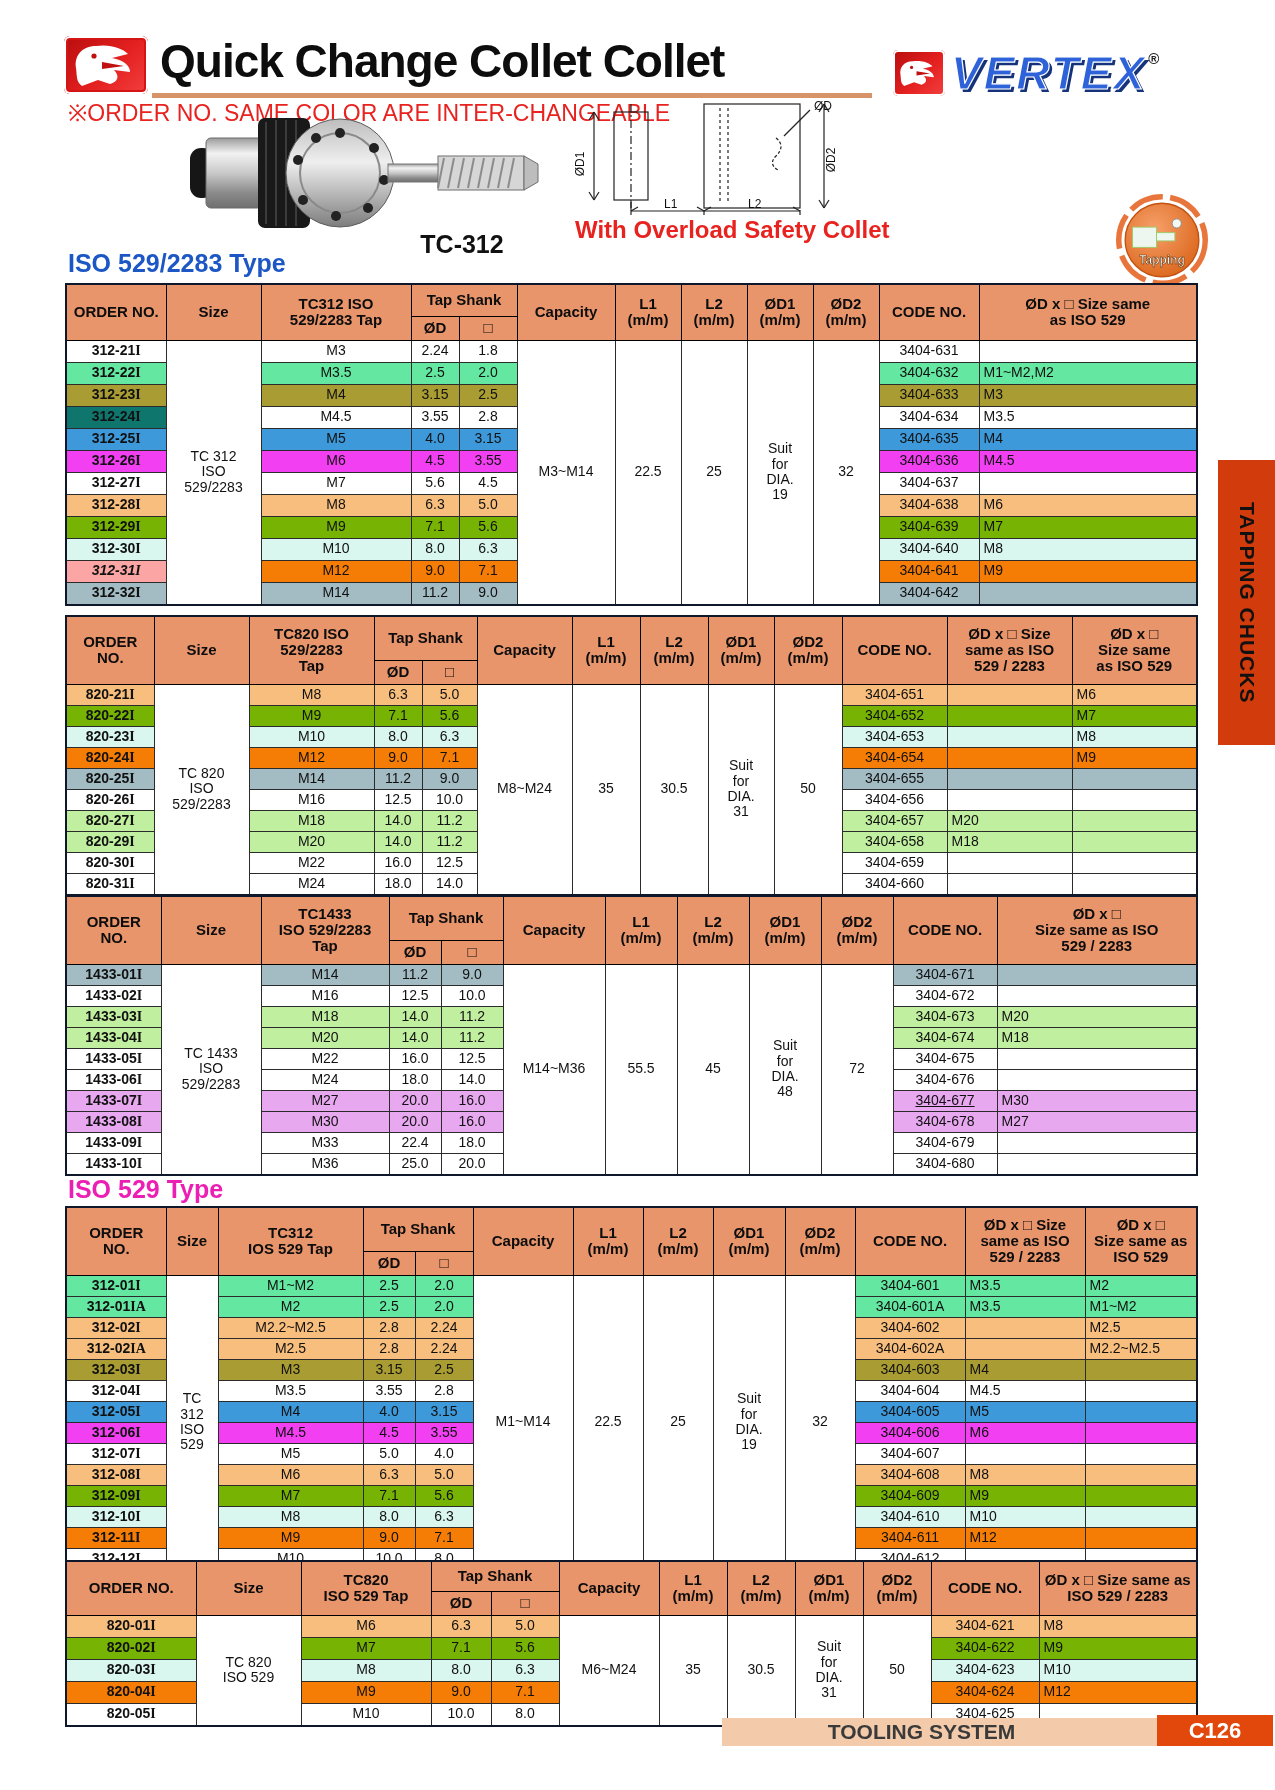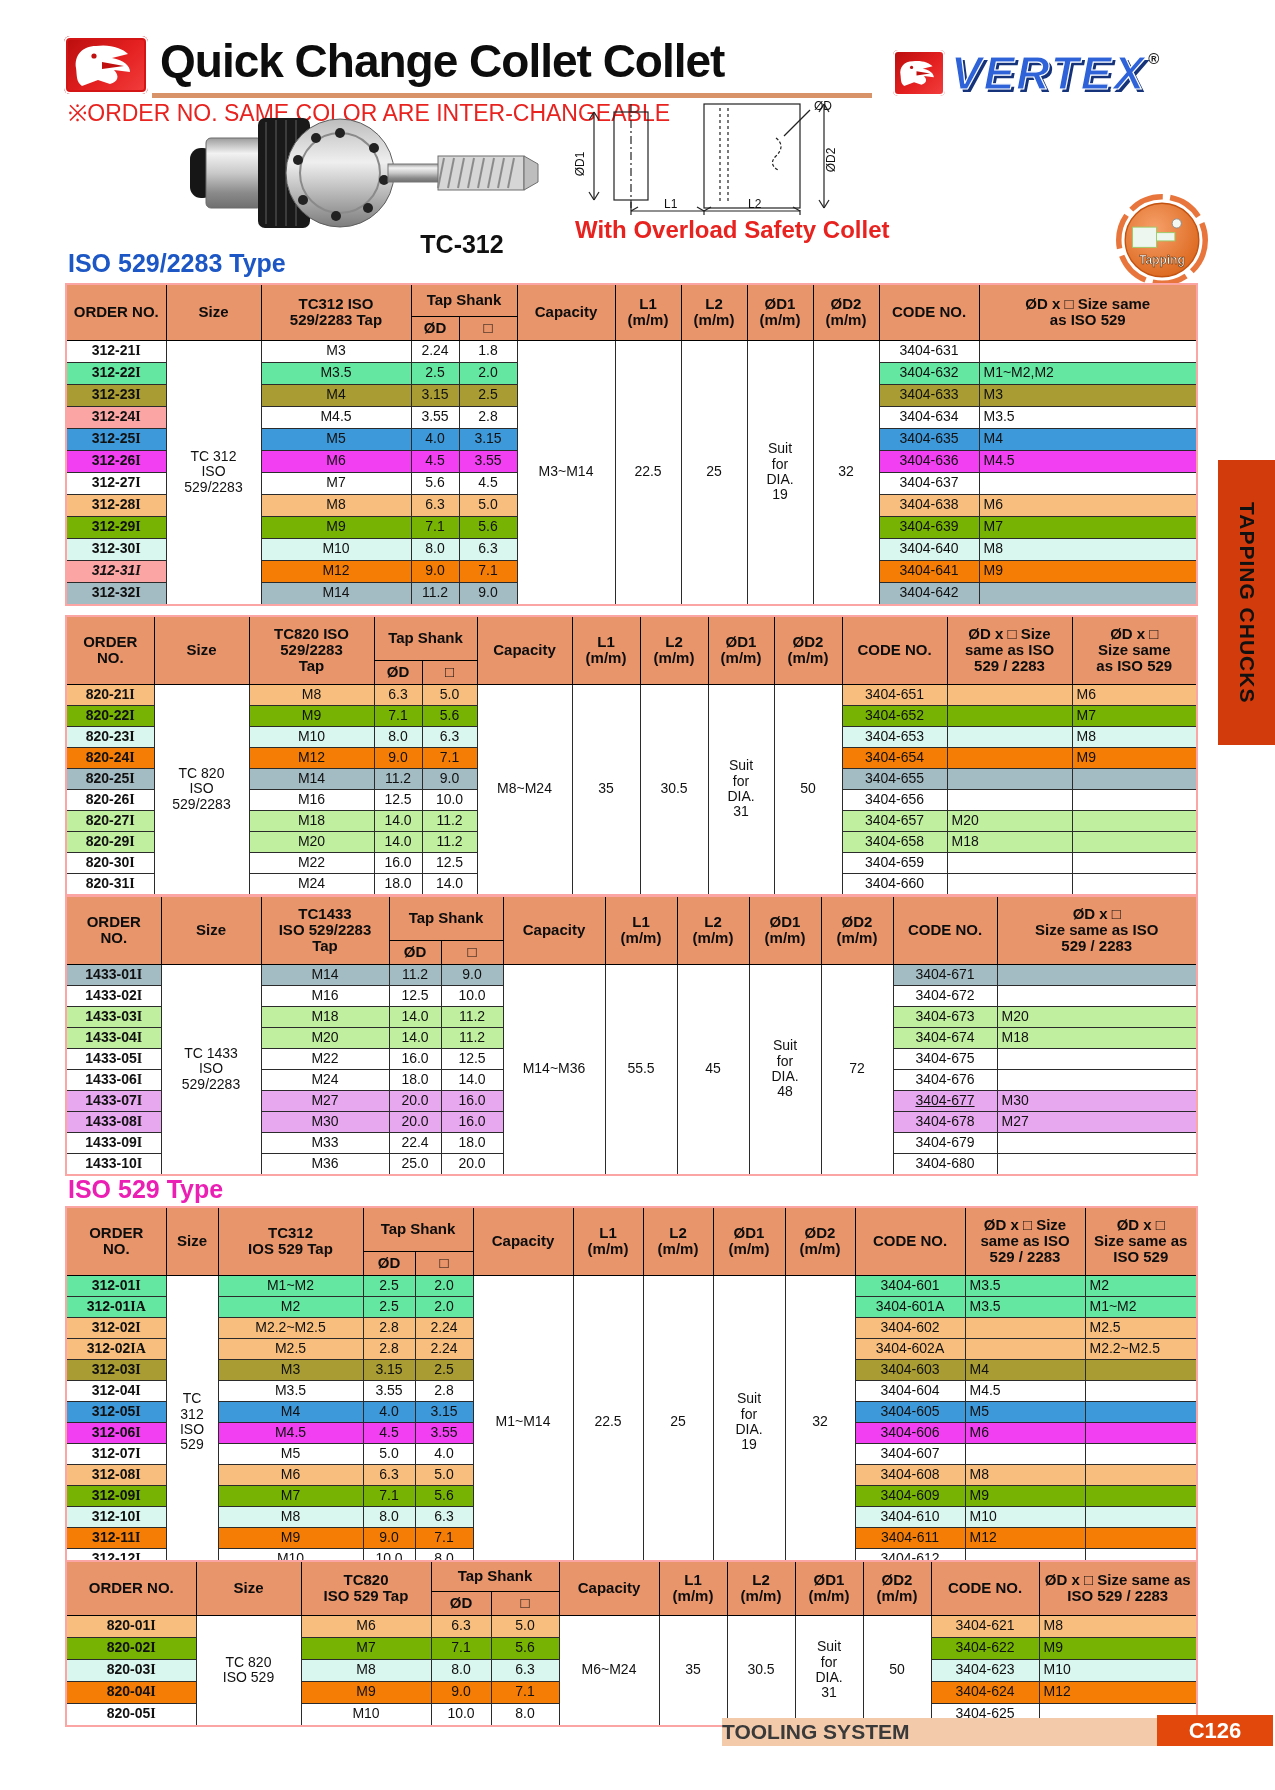--- a/index.html
+++ b/index.html
@@ -35,38 +35,38 @@
 
   
   .sec-head{font-size:25px;font-weight:bold;}
   .sec-head.blue{left:68px;top:249px;color:#1c57c5;}
   .sec-head.pink{left:68px;top:1175px;color:#ec1fb4;}
   .custom-note{right:80px;top:256px;font-size:20px;color:#111;}
 
   
   .tbl{position:absolute;left:65px;}
   #tbl1{top:283px;} #tbl2{top:615px;} #tbl3{top:895px;} #tbl4{top:1206px;} #tbl5{top:1560px;}
-  .spec-table{border-collapse:collapse;table-layout:fixed;background:#fff;border:2px solid #fca5a5;}
+  .spec-table{border-collapse:collapse;table-layout:fixed;background:#fff;border:2px solid #0f172a;}
   .spec-table th{background:#e8956b;font-weight:bold;font-size:15px;line-height:1.06;
     white-space:pre-line;border:1px solid #000;padding:1px 2px;color:#0d0d0d;}
   .spec-table td{font-size:14px;line-height:1.1;border:1px solid #2b2b2b;padding:0 4px;
     white-space:pre-line;overflow:hidden;height:var(--rh,20px);}
   .order-cell{font-weight:bold;text-align:center;}
   .serif{font-family:"Liberation Serif",serif;}
   .tap-cell,.od-cell,.sq-cell,.code-cell{text-align:center;}
   .same-cell{text-align:left;}
   .merged-cell{text-align:center;background:#fff;}
   .sub-th{font-size:16px;}
 
   
   .sidebar{left:1218px;top:460px;width:57px;height:285px;background:#d23b0b;
     display:flex;align-items:center;justify-content:center;}
   .sidebar span{writing-mode:vertical-rl;font-size:21px;font-weight:bold;color:#111;letter-spacing:1px;}
   .footer-bar{left:722px;top:1718px;width:435px;height:28px;background:#f3cbab;
-    text-align:left;line-height:28px;font-size:21px;font-weight:bold;color:#3a3a3a;
+    text-align:center;line-height:28px;font-size:21px;font-weight:bold;color:#3a3a3a;
     padding-right:36px;box-sizing:border-box;}
   .footer-page{left:1157px;top:1715px;width:116px;height:31px;background:#e2470b;
     color:#fff;font-size:22px;font-weight:bold;text-align:center;line-height:31px;}
 </style>
 </head>
 <body>
 
 <div id="page">
 
   <div class="abs logo-box">
@@ -267,21 +267,21 @@
           </tr>
           <tr>
             <td class="order-cell" style="background: rgb(168, 156, 51);">312-23<span class="serif">I</span></td>
             <td class="tap-cell" style="background: rgb(168, 156, 51);">M4</td>
             <td class="od-cell" style="background: rgb(168, 156, 51);">3.15</td>
             <td class="sq-cell" style="background: rgb(168, 156, 51);">2.5</td>
             <td class="code-cell" style="background: rgb(168, 156, 51);">3404-633</td>
             <td class="same-cell" style="background: rgb(168, 156, 51);">M3</td>
           </tr>
           <tr>
-            <td class="order-cell" style="background: #fca5a5; text-align: center;">312-24<span class="serif">I</span></td>
+            <td class="order-cell" style="background: #0f766e; text-align: center;">312-24<span class="serif">I</span></td>
             <td class="tap-cell" style="background: rgb(255, 255, 255);">M4.5</td>
             <td class="od-cell" style="background: rgb(255, 255, 255);">3.55</td>
             <td class="sq-cell" style="background: rgb(255, 255, 255);">2.8</td>
             <td class="code-cell" style="background: rgb(255, 255, 255);">3404-634</td>
             <td class="same-cell" style="background: rgb(255, 255, 255);">M3.5</td>
           </tr>
           <tr>
             <td class="order-cell" style="background: rgb(62, 153, 218);">312-25<span class="serif">I</span></td>
             <td class="tap-cell" style="background: rgb(62, 153, 218);">M5</td>
             <td class="od-cell" style="background: rgb(62, 153, 218);">4.0</td>

